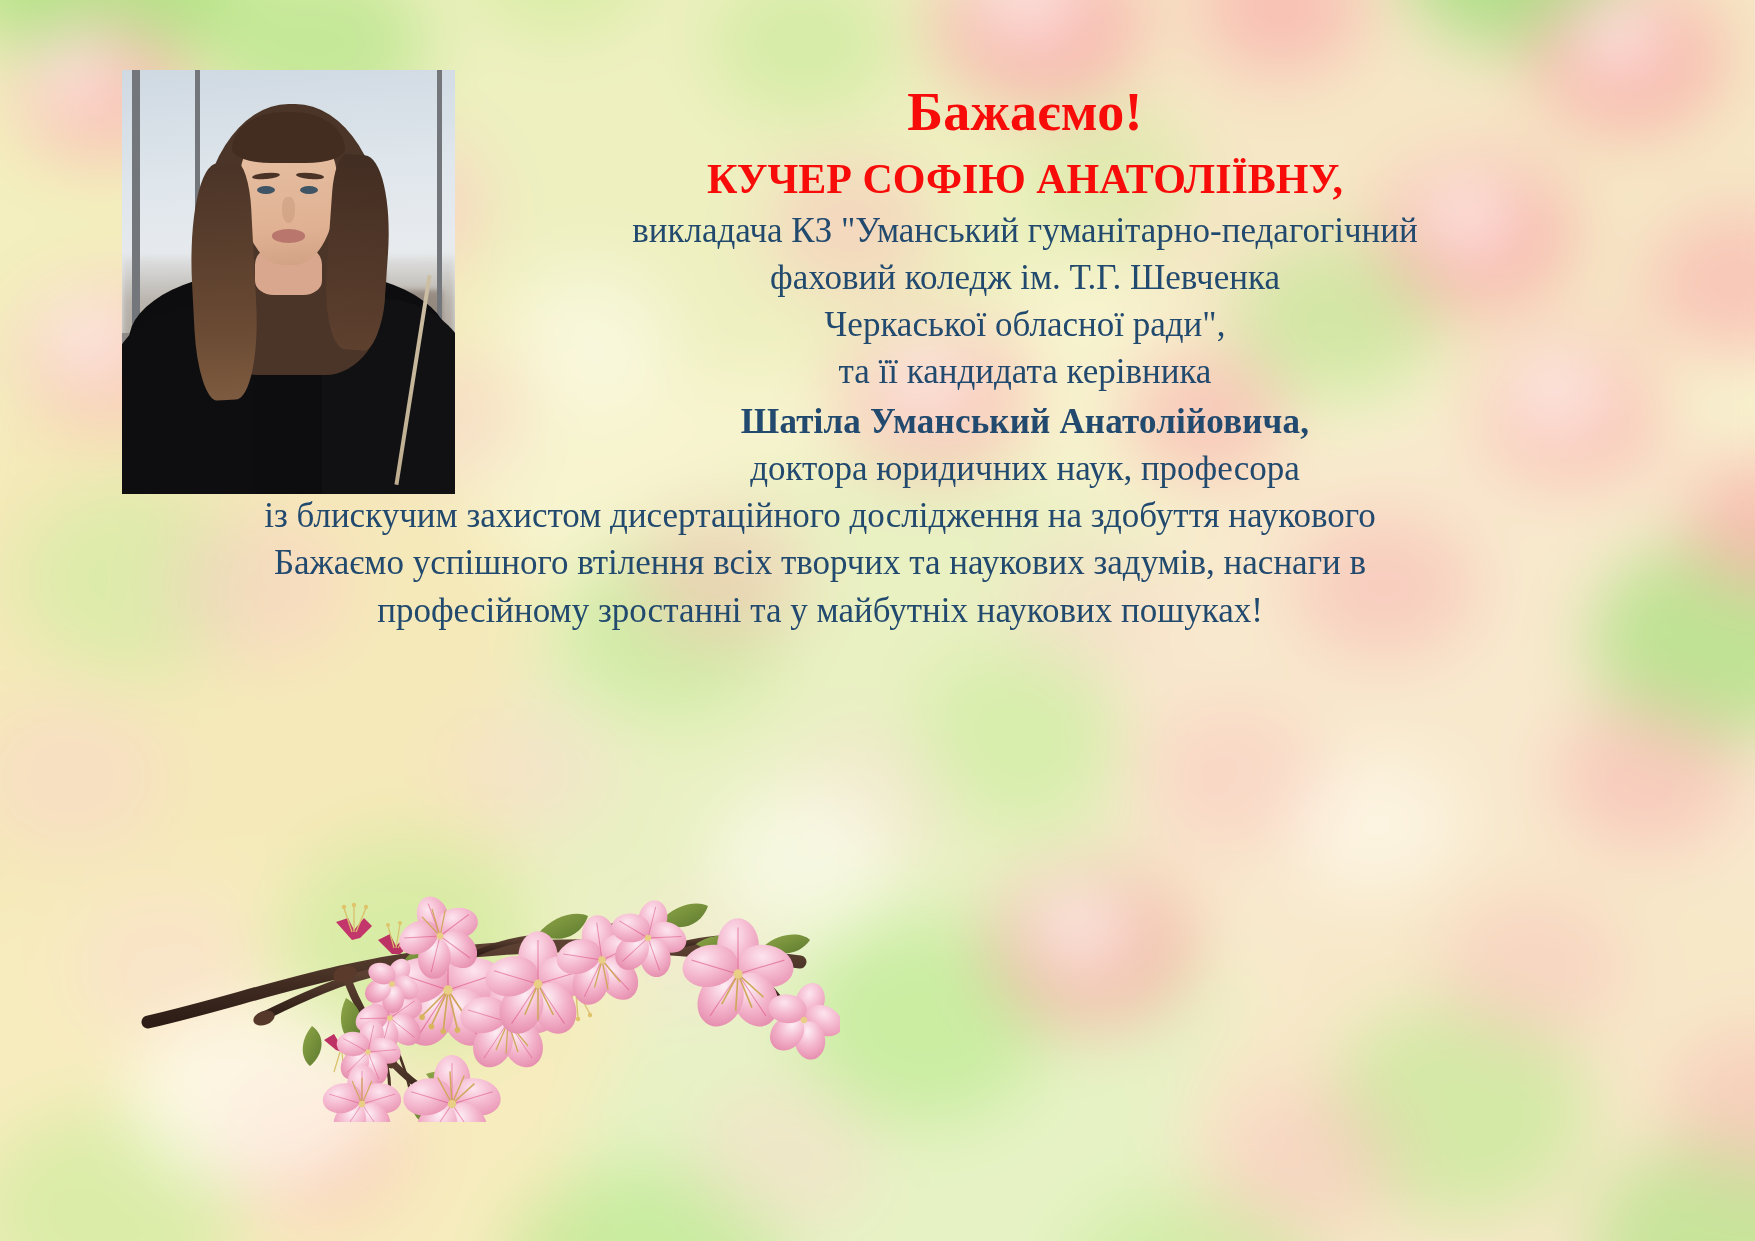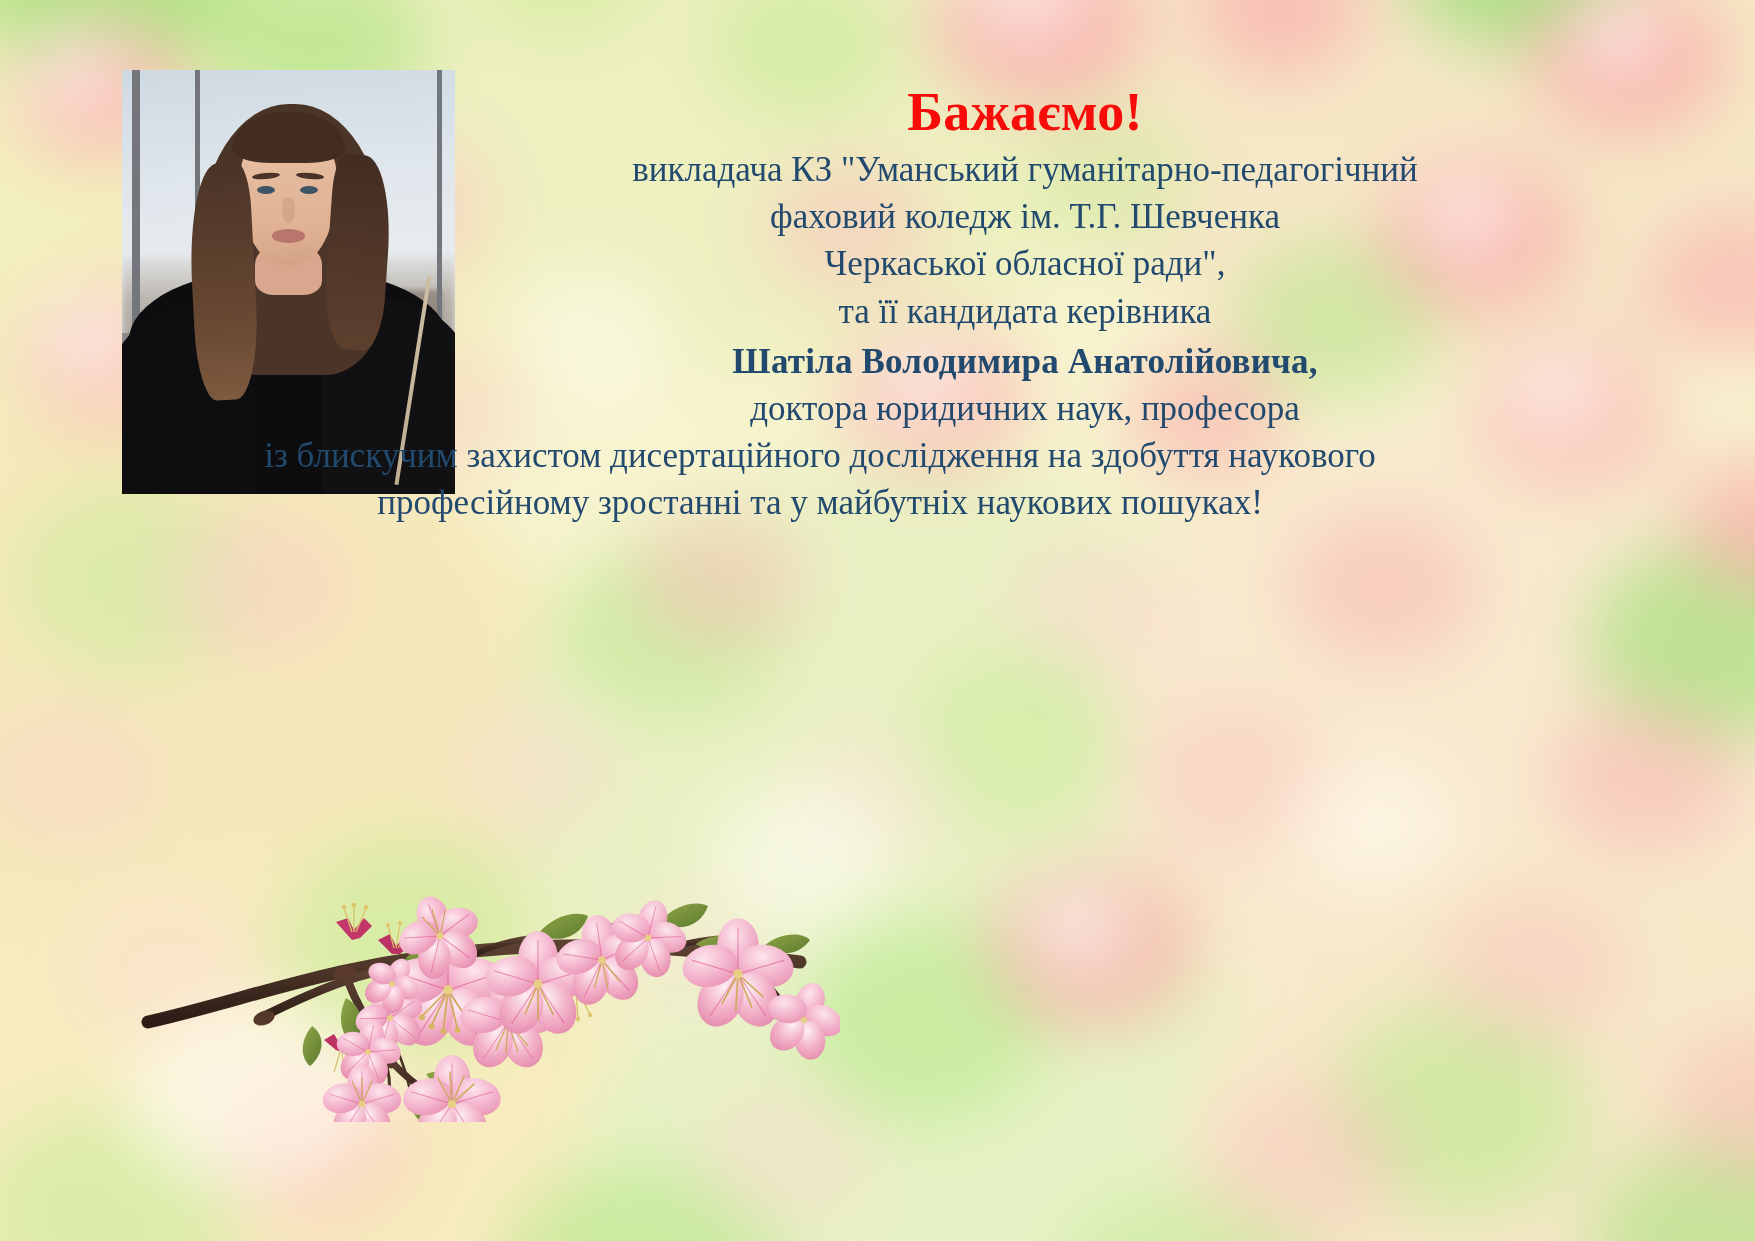--- a/index.html
+++ b/index.html
@@ -347,37 +347,39 @@
       <div class="eye r"></div>
       <div class="nose"></div>
       <div class="lips"></div>
     </div>
   </div>
 
   <div id="text-block">
 
     <div class="line" id="title-greeting">Бажаємо!</div>
 
+    <div class="line" id="title-name">КУЧЕР СОФІЮ АНАТОЛІЇВНУ,</div>
 
     <div class="line body-line">викладача КЗ "Уманський гуманітарно-педагогічний</div>
 
     <div class="line body-line">фаховий коледж ім. Т.Г. Шевченка</div>
 
     <div class="line body-line">Черкаської обласної ради",</div>
 
     <div class="line body-line">та її кандидата керівника</div>
 
-    <div class="line sup-name">Шатіла Володимира Анатолійовича,</div>
+    <div class="line sup-name">Шатіла Уманський Анатолійовича,</div>
 
     <div class="line body-line">доктора юридичних наук, професора</div>
 
 
     <div class="line body-line wide">із блискучим захистом дисертаційного дослідження на здобуття наукового</div>
 
 
+    <div class="line body-line wide">Бажаємо успішного втілення всіх творчих та наукових задумів, наснаги в</div>
 
     <div class="line body-line wide">професійному зростанні та у майбутніх наукових пошуках!</div>
   </div>
 
   <div id="signature">
   </div>
 
   <svg id="sakura" viewBox="0 0 700 300">
     <defs>
       <radialGradient id="pet" cx="40%" cy="30%" r="75%">

